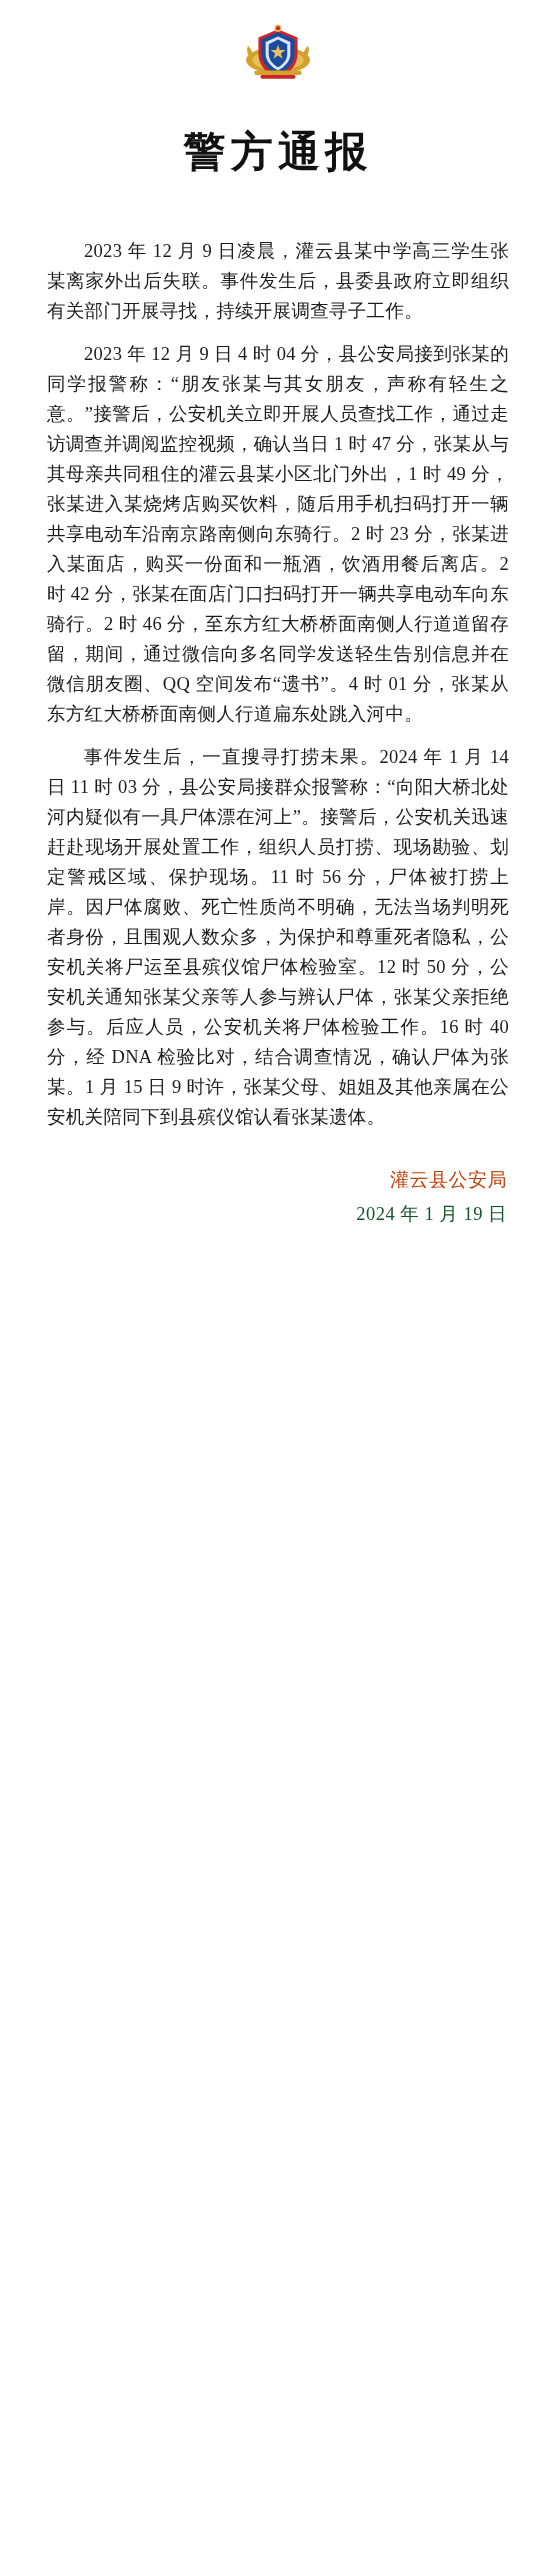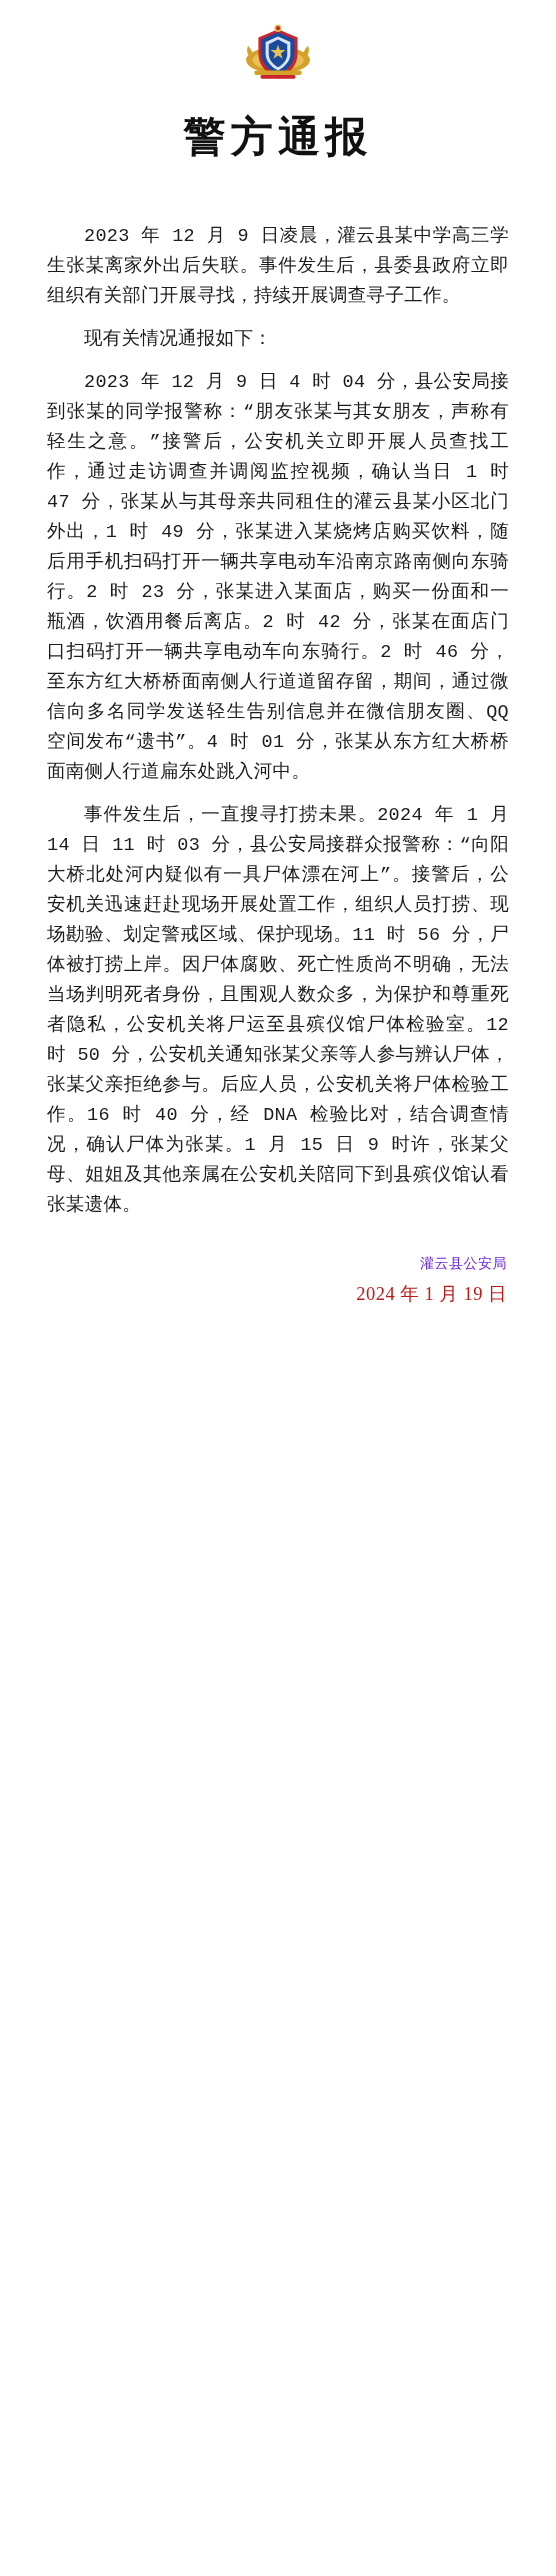--- a/index.html
+++ b/index.html
@@ -25,57 +25,56 @@
     justify-content: center;
     align-items: center;
   }
   .emblem {
     width: 68px;
     height: 68px;
     position: relative;
   }
   .emblem svg { display: block; }
   .title {
-    margin-top: 19px;
+    margin-top: 34px;
     text-align: center;
     font-family: "Liberation Serif", "DejaVu Serif", serif;
     font-weight: bold;
     font-size: 42px;
     letter-spacing: 5.2px;
     color: #111111;
   }
   .body-wrap {
     padding: 29px 47px 0 47px;
-    font-family: Liberation Mono, monospace;
   }
   p.para {
     font-size: 18.5px;
     line-height: 1.62;
     text-align: justify;
     text-justify: inter-ideograph;
     margin: 0 0 13.4px 0;
     text-indent: 2em;
     color: #1c1c1c;
     letter-spacing: 0.3px;
   }
   .signature {
     margin-top: 31px;
     padding-right: 49px;
     text-align: right;
   }
   .signature .org {
-    font-size: 14px;
+    font-size: 19px;
     line-height: 1.7;
-    color: #6d28d9;
+    color: #c2410c;
     letter-spacing: 0.5px;
   }
   .signature .date {
     font-size: 18.5px;
     line-height: 1.7;
-    color: #b91c1c;
+    color: #14532d;
     letter-spacing: 0.5px;
     margin-top: 3.1px;
   }
 </style>
 </head>
 <body>
 
 <div class="page">
 
   <div class="emblem-wrap">
@@ -102,21 +101,20 @@
         <path d="M14 70 C6 64 4 54 8 46 C14 52 18 60 18 70 Z" fill="#d4a12a"></path>
         <path d="M118 70 C126 64 128 54 124 46 C118 52 114 60 114 70 Z" fill="#d4a12a"></path>
       </svg>
     </div>
   </div>
 
   <h1 class="title">警方通报</h1>
 
   <div class="body-wrap">
     <p class="para">2023 年 12 月 9 日凌晨，灌云县某中学高三学生张某离家外出后失联。事件发生后，县委县政府立即组织有关部门开展寻找，持续开展调查寻子工作。</p>
-    <p class="para">现有关情况通报如下：</p>
     <p class="para">2023 年 12 月 9 日 4 时 04 分，县公安局接到张某的同学报警称：“朋友张某与其女朋友，声称有轻生之意。”接警后，公安机关立即开展人员查找工作，通过走访调查并调阅监控视频，确认当日 1 时 47 分，张某从与其母亲共同租住的灌云县某小区北门外出，1 时 49 分，张某进入某烧烤店购买饮料，随后用手机扫码打开一辆共享电动车沿南京路南侧向东骑行。2 时 23 分，张某进入某面店，购买一份面和一瓶酒，饮酒用餐后离店。2 时 42 分，张某在面店门口扫码打开一辆共享电动车向东骑行。2 时 46 分，至东方红大桥桥面南侧人行道道留存留，期间，通过微信向多名同学发送轻生告别信息并在微信朋友圈、QQ 空间发布“遗书”。4 时 01 分，张某从东方红大桥桥面南侧人行道扁东处跳入河中。</p>
     <p class="para">事件发生后，一直搜寻打捞未果。2024 年 1 月 14 日 11 时 03 分，县公安局接群众报警称：“向阳大桥北处河内疑似有一具尸体漂在河上”。接警后，公安机关迅速赶赴现场开展处置工作，组织人员打捞、现场勘验、划定警戒区域、保护现场。11 时 56 分，尸体被打捞上岸。因尸体腐败、死亡性质尚不明确，无法当场判明死者身份，且围观人数众多，为保护和尊重死者隐私，公安机关将尸运至县殡仪馆尸体检验室。12 时 50 分，公安机关通知张某父亲等人参与辨认尸体，张某父亲拒绝参与。后应人员，公安机关将尸体检验工作。16 时 40 分，经 DNA 检验比对，结合调查情况，确认尸体为张某。1 月 15 日 9 时许，张某父母、姐姐及其他亲属在公安机关陪同下到县殡仪馆认看张某遗体。</p>
   </div>
 
   <div class="signature">
     <div class="org">灌云县公安局</div>
     <div class="date">2024 年 1 月 19 日</div>
   </div>
 
 </div>

